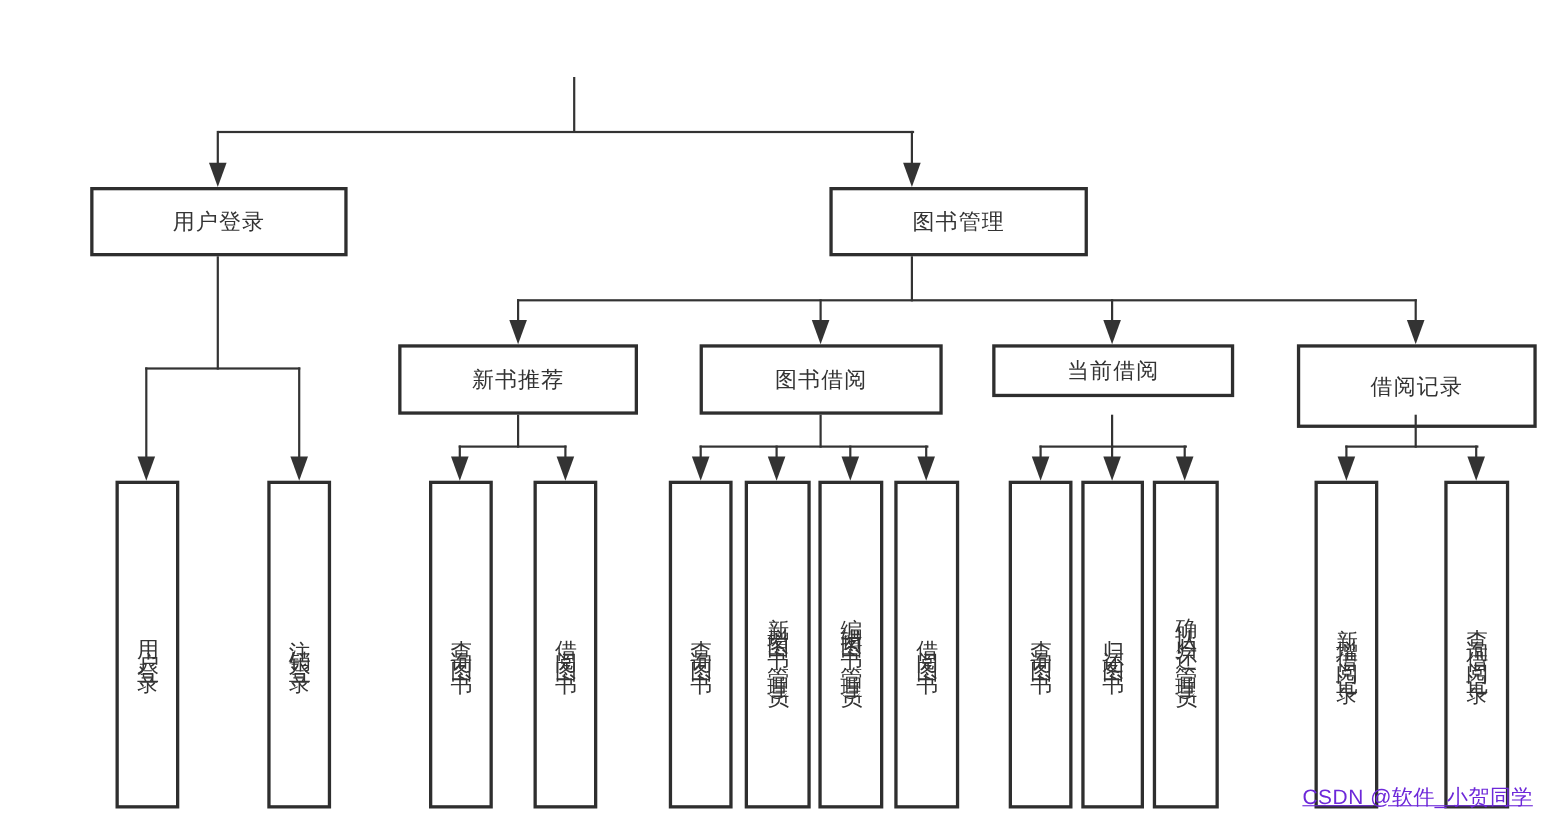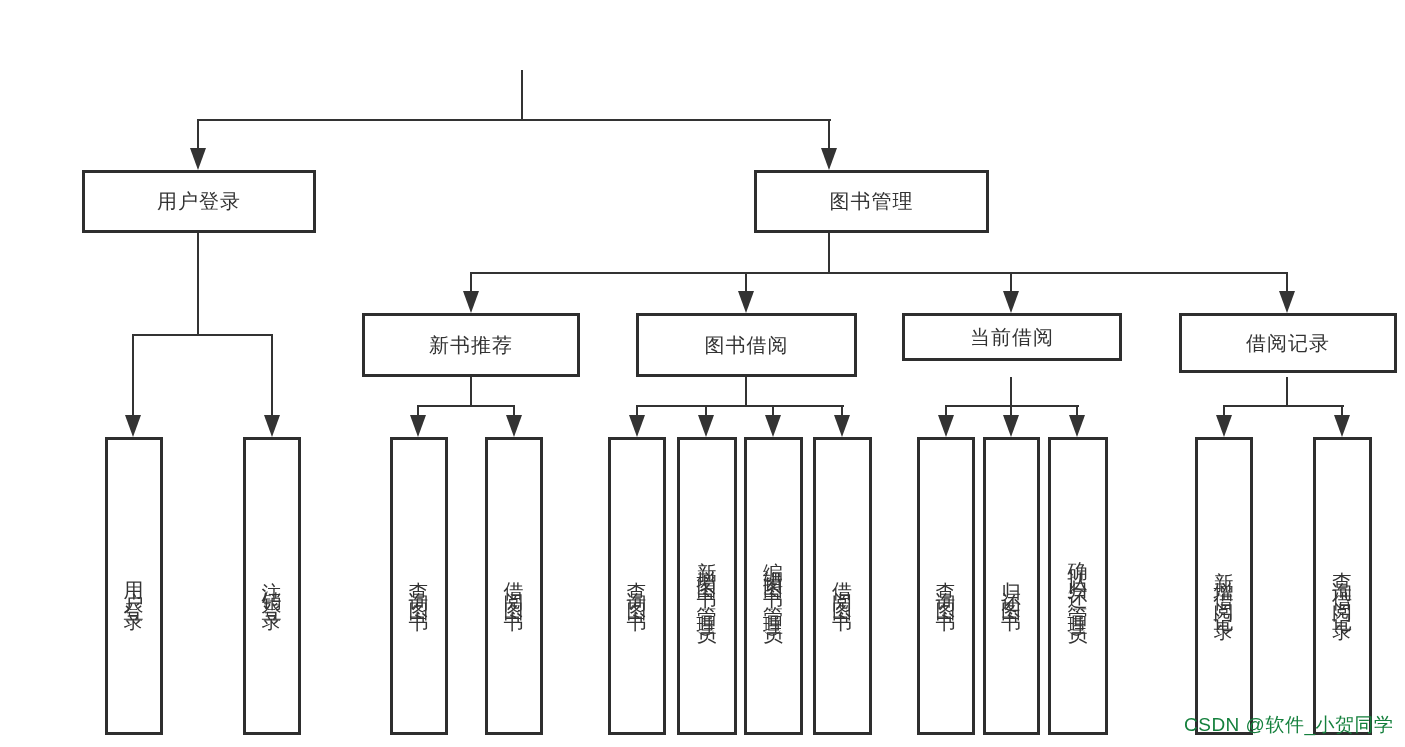--- a/index.html
+++ b/index.html
@@ -38,43 +38,44 @@
     position:absolute;
     width:0;height:0;
     border-left:8px solid transparent;
     border-right:8px solid transparent;
     border-top:22px solid #333333;
   }
   .watermark{
     position:absolute;
     left:1184px;top:712px;
     font-size:19px;
-    color:#15803d;
+    color:#6d28d9;
     letter-spacing:0.5px;
     z-index:5;
     white-space:nowrap;
+    text-decoration:underline;
   }
 </style>
 </head>
 <body>
 
 <div id="canvas">
 
 
   <div class="node" style="left:82px;top:170px;width:234px;height:63px;">用户登录</div>
 
   <div class="node" style="left:712px;top:170px;width:235px;height:63px;margin-left:42px;">图书管理</div>
 
   <div class="node" style="left:636px;top:313px;width:221px;height:64px;">图书借阅</div>
 
   <div class="node" style="left:362px;top:313px;width:218px;height:64px;">新书推荐</div>
 
   <div class="node" style="left:902px;top:313px;width:220px;height:48px;">当前借阅</div>
 
-  <div class="node" style="left:1179px;top:313px;width:218px;height:60px;">借阅记录</div>
+  <div class="node" style="left:1179px;top:313px;width:218px;height:76px;">借阅记录</div>
 
   <div class="leaf" style="left:105px;top:437px;width:58px;height:298px;">用户登录</div>
   <div class="leaf" style="left:243px;top:437px;width:58px;height:298px;">注销登录</div>
 
   <div class="leaf" style="left:390px;top:437px;width:58px;height:298px;">查询图书</div>
   <div class="leaf" style="left:485px;top:437px;width:58px;height:298px;">借阅图书</div>
 
   <div class="leaf" style="left:608px;top:437px;width:58px;height:298px;">查询图书</div>
   <div class="leaf" style="left:677px;top:437px;width:60px;height:298px;letter-spacing:9px;">新增图书（管理员）</div>
   <div class="leaf" style="left:744px;top:437px;width:59px;height:298px;letter-spacing:9px;">编辑图书（管理员）</div>

